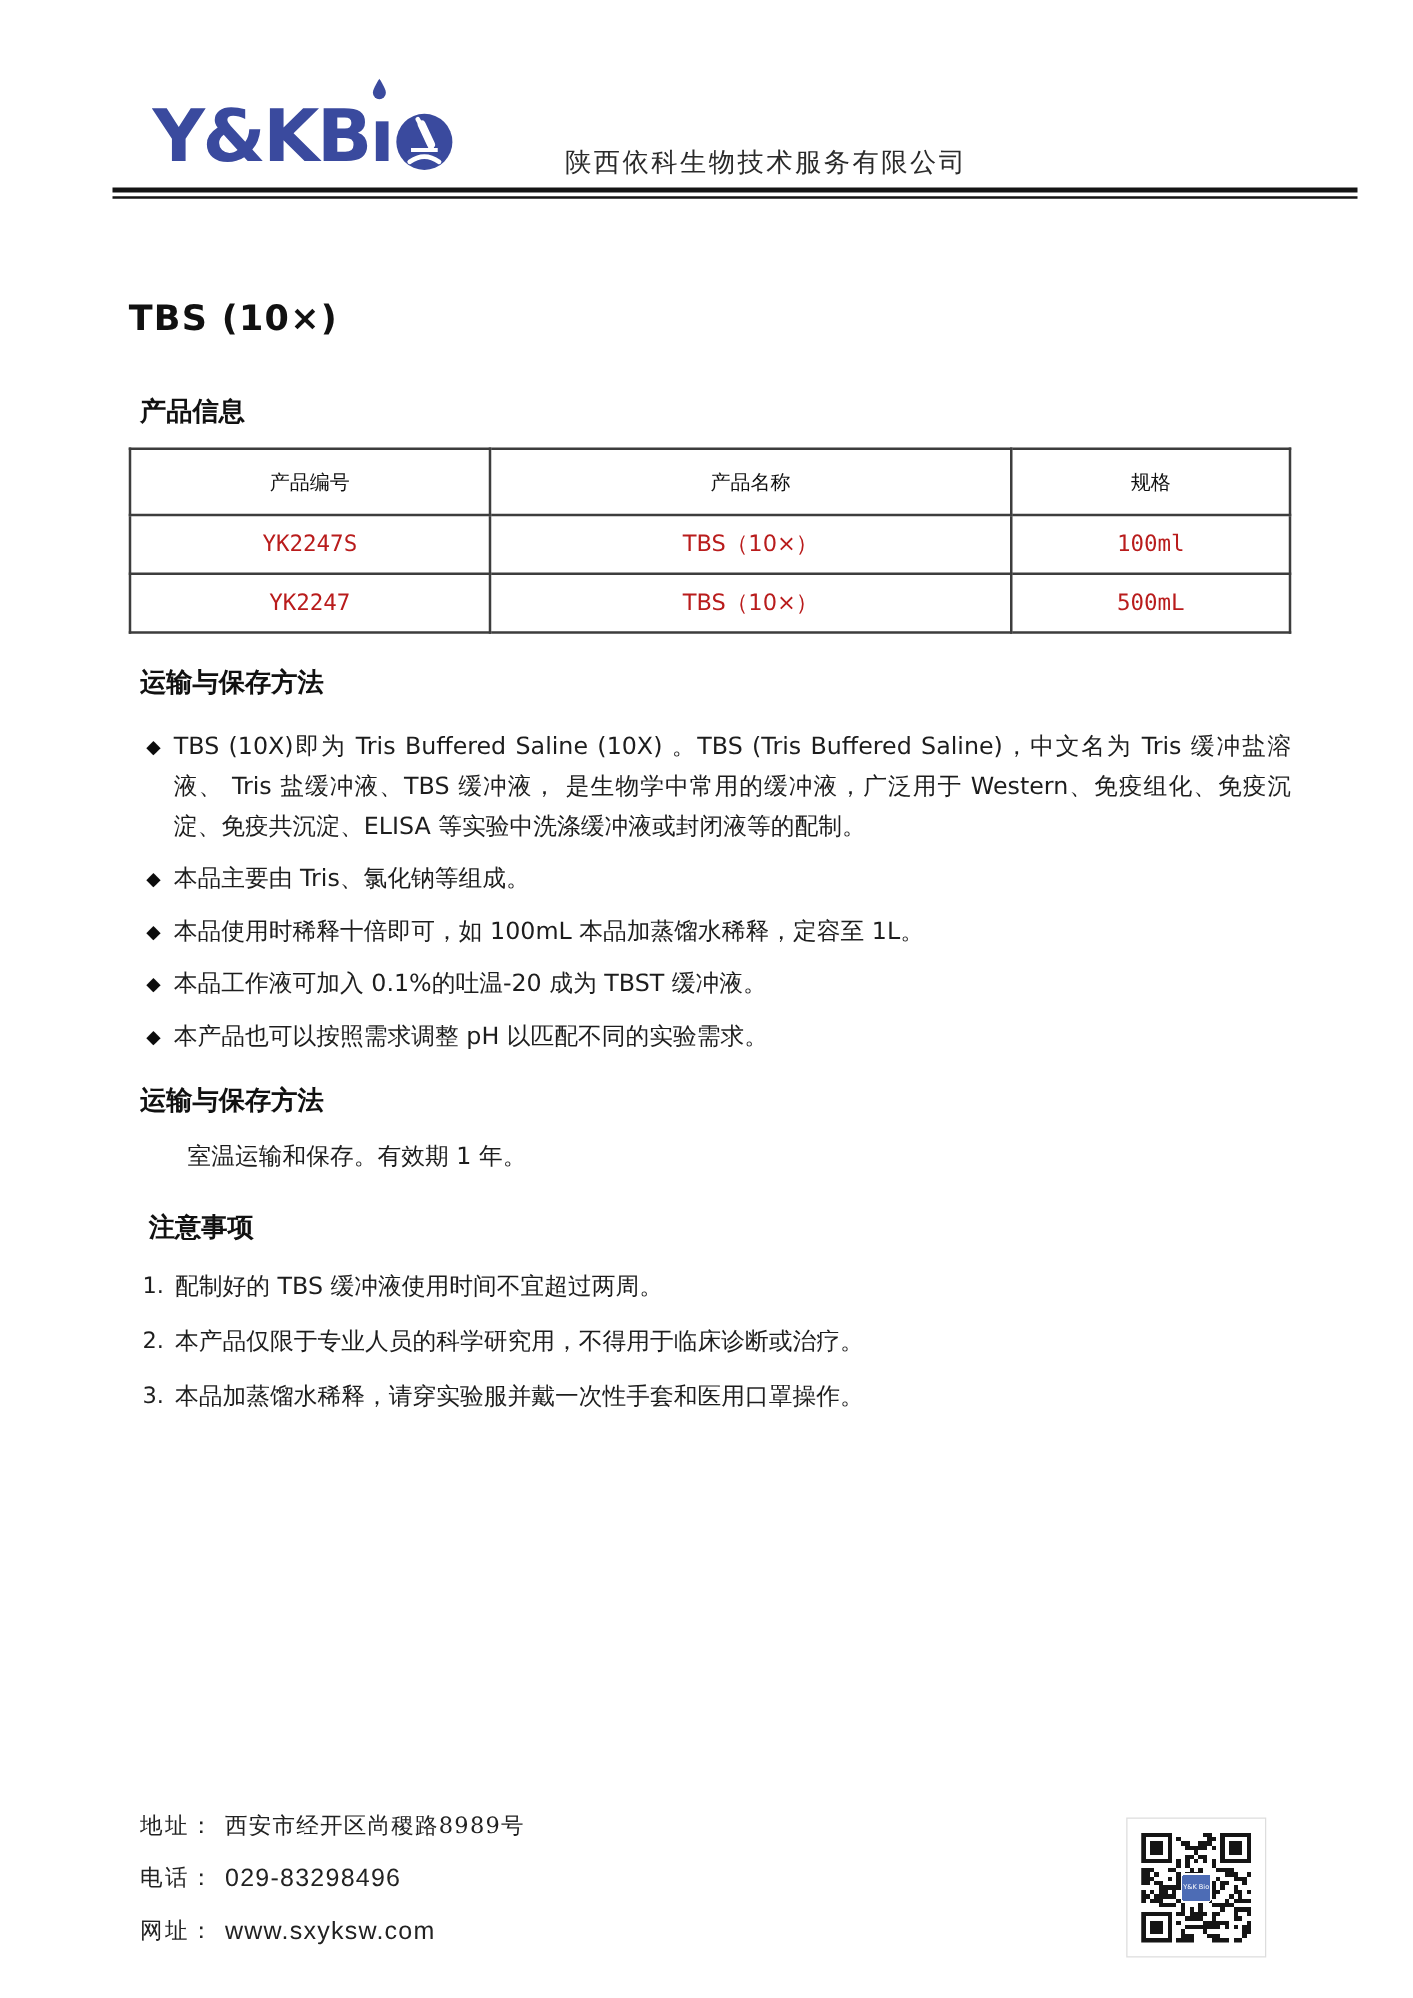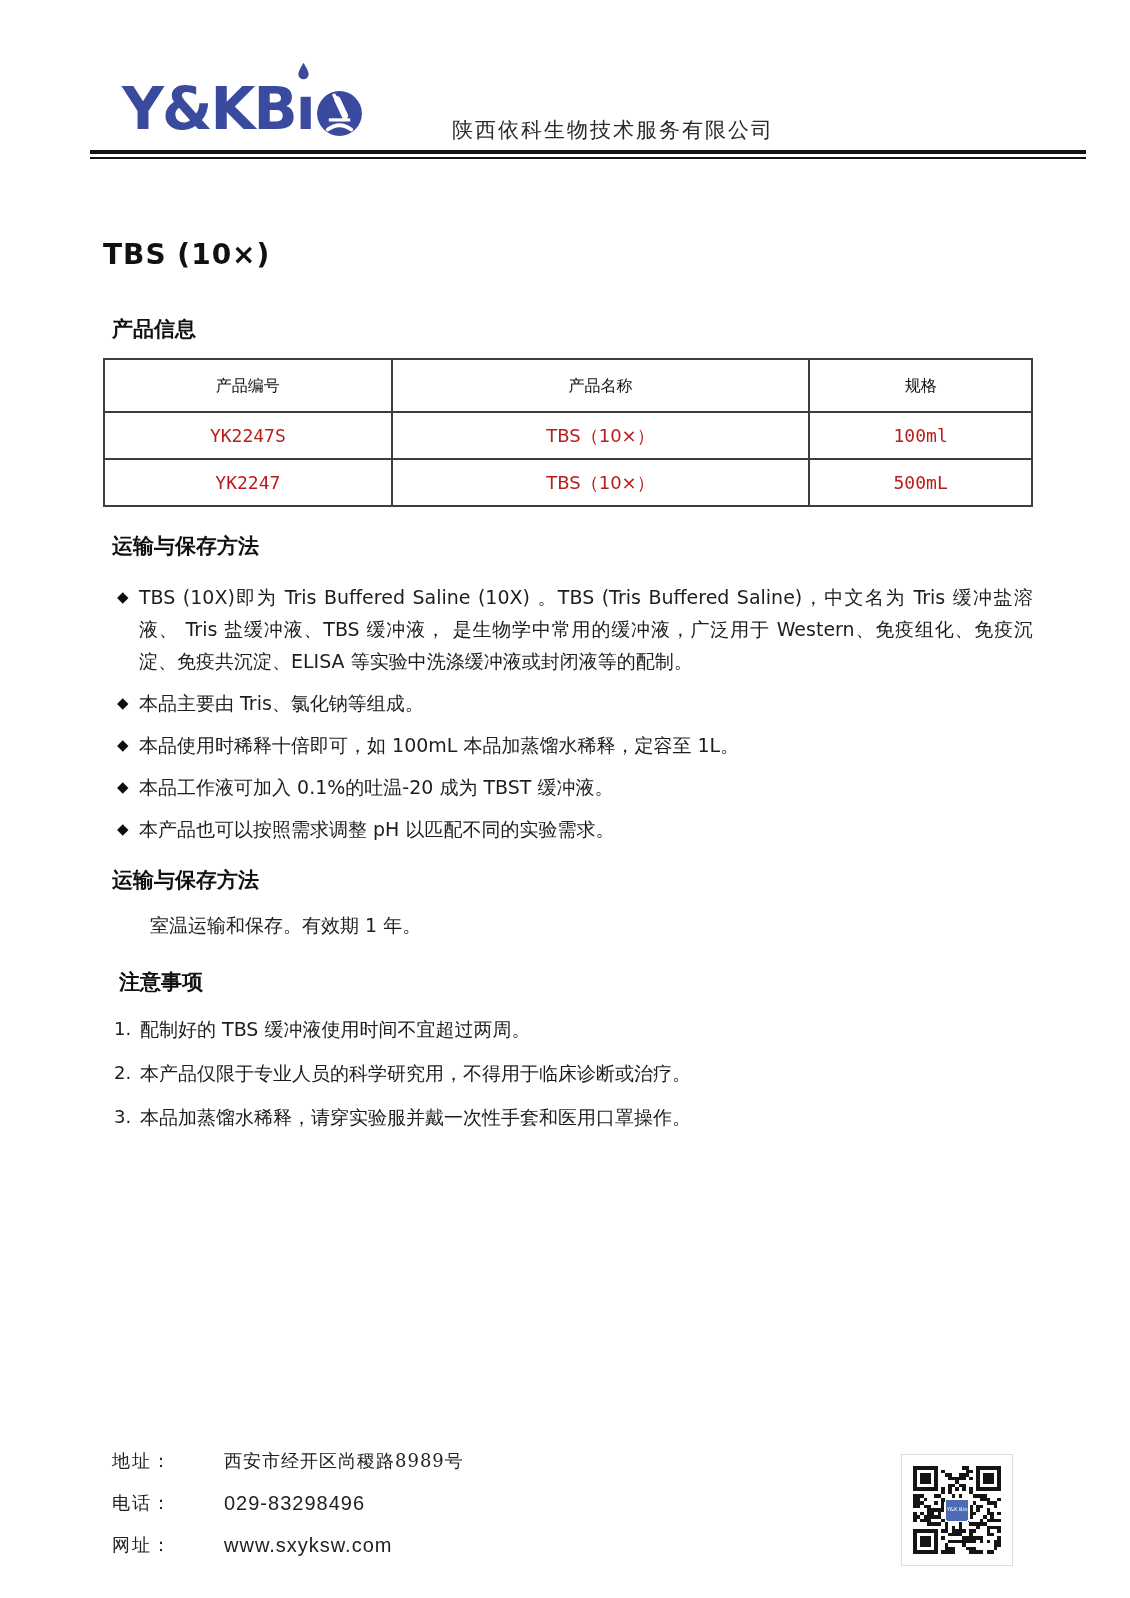--- a/index.html
+++ b/index.html
@@ -92,21 +92,21 @@
   ol.notes{list-style:none;margin-top:18px;}
   ol.notes li{display:flex;align-items:flex-start;margin-bottom:12px;}
   ol.notes .num{flex:0 0 37px;padding-left:11px;font-size:18px;}
   ol.notes .ntext{flex:1 1 auto;}
   
   .footer{
     position:absolute;left:112px;top:1446px;
     font-family:"DejaVu Serif", serif;
     font-size:18px;color:#222;
   }
-  .footer .frow{margin-bottom:12px;line-height:30px;display:flex;align-items:flex-start;gap:44px;}
+  .footer .frow{margin-bottom:12px;line-height:30px;display:flex;align-items:flex-start;}
   .footer .flabel{letter-spacing:2px;margin-right:8px;}
   .footer .fval{letter-spacing:1px;}
   .footer .fmono{font-family:Liberation Sans, sans-serif;letter-spacing:1px;font-size:20px;}
   
   .qr-box{
     position:absolute;left:901px;top:1454px;
     width:112px;height:112px;
     background:#fff;border:1px solid #ddd;
     padding:11px;
   }

